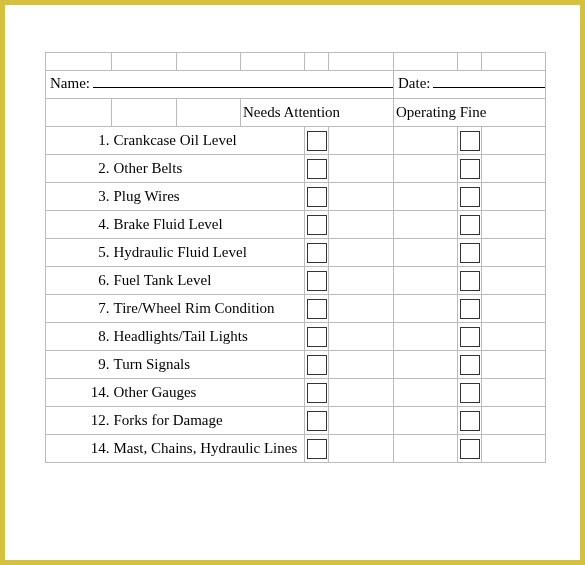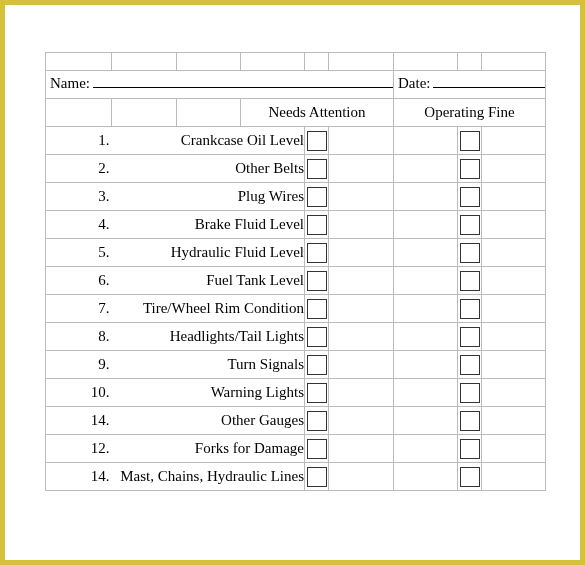--- a/index.html
+++ b/index.html
@@ -51,36 +51,34 @@
   }
   .label-text { flex: 0 0 auto; }
   .underline-fill {
     flex: 1 1 auto;
     border-bottom: 1px solid #000;
     height: 17px;
     margin-left: 3px;
   }
 
   .hdr {
-    text-align: center;
     padding: 0 2px;
     white-space: nowrap;
   }
 
   .item-row td { height: 28px; }
   .num-cell {
     text-align: right;
     padding-right: 2px;
     border-right: none;
   }
   .item-text {
     border-left: none;
     padding-left: 2px;
     white-space: nowrap;
-    text-align: right;
   }
   .blank-cell { }
 
   .checkbox-cell {
     text-align: center;
     padding: 0;
   }
   .checkbox {
     display: inline-block;
     width: 20px;
@@ -228,29 +226,20 @@
       <tr class="item-row">
         <td class="num-cell">9.</td>
         <td class="item-text" colspan="3">Turn Signals</td>
         <td class="checkbox-cell"><span class="checkbox"></span></td>
         <td class="blank-cell"></td>
         <td class="blank-cell"></td>
         <td class="checkbox-cell"><span class="checkbox"></span></td>
         <td class="blank-cell"></td>
       </tr>
       <tr class="item-row">
-        <td class="num-cell">10.</td>
-        <td class="item-text" colspan="3">Warning Lights</td>
-        <td class="checkbox-cell"><span class="checkbox"></span></td>
-        <td class="blank-cell"></td>
-        <td class="blank-cell"></td>
-        <td class="checkbox-cell"><span class="checkbox"></span></td>
-        <td class="blank-cell"></td>
-      </tr>
-      <tr class="item-row">
         <td class="num-cell">14.</td>
         <td class="item-text" colspan="3">Other Gauges</td>
         <td class="checkbox-cell"><span class="checkbox"></span></td>
         <td class="blank-cell"></td>
         <td class="blank-cell"></td>
         <td class="checkbox-cell"><span class="checkbox"></span></td>
         <td class="blank-cell"></td>
       </tr>
       <tr class="item-row">
         <td class="num-cell">12.</td>

